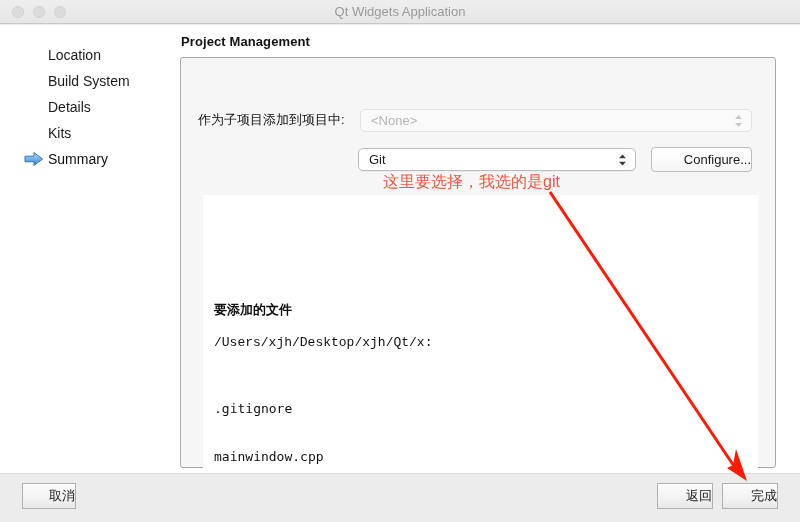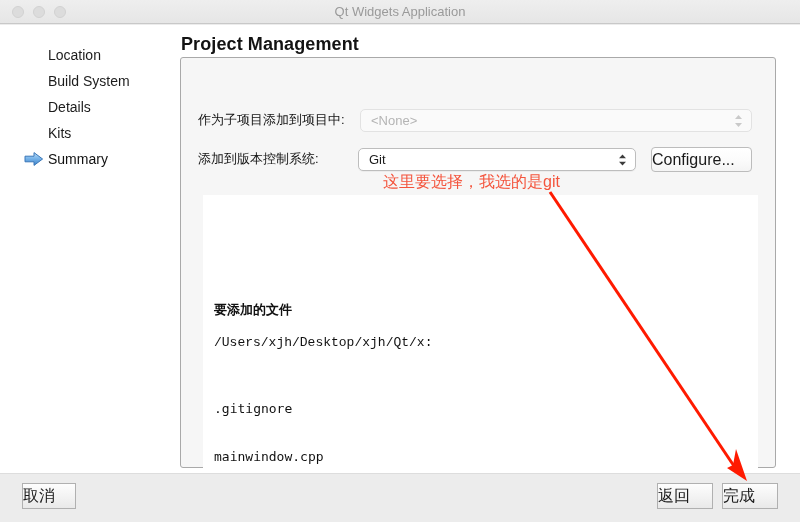--- a/index.html
+++ b/index.html
@@ -80,21 +80,21 @@
   .side-arrow {
     position: absolute;
     left: 24px;
     width: 20px; height: 16px;
   }
 
   
   .page-title {
     position: absolute;
     left: 181px; top: 9px;
-    font-size: 18px;
+    font-size: 13px;
     font-weight: bold;
     color: #131313;
     letter-spacing: 0.1px;
   }
   .groupbox {
     position: absolute;
     left: 180px; top: 32px;
     width: 596px; height: 411px;
     border: 1px solid #a9a9a9;
     border-radius: 3px;
@@ -140,23 +140,23 @@
     right: 8px; top: 3px;
     width: 9px; height: 16px;
   }
 
   .btn {
     position: absolute;
     box-sizing: border-box;
     border: 1px solid #bcbcbc;
     border-radius: 4px;
     background: linear-gradient(to bottom, #ffffff 0%, #fbfbfb 55%, #f4f4f4 100%);
-    font-size: 16px;
+    font-size: 13px;
     color: #1a1a1a;
-    text-align: left;
+    text-align: right;
     cursor: default;
   }
   .btn.configure {
     left: 651px; top: 122px; width: 101px; height: 25px; line-height: 23px;
   }
 
   .annotation {
     position: absolute;
     left: 383px; top: 147px;
     font-size: 16px;
@@ -265,21 +265,20 @@
     <div class="combo disabled">
       <span>&lt;None&gt;</span>
       <span class="chev">
         <svg width="9" height="16" viewBox="0 0 9 16">
           <path d="M4.5 2 L8 6 L1 6 Z" fill="#c9c9c9"></path>
           <path d="M4.5 14 L8 10 L1 10 Z" fill="#c9c9c9"></path>
         </svg>
       </span>
     </div>
 
-    <div class="form-label l2">添加到版本控制系统:</div>
     <div class="combo vcs">
       <span>Git</span>
       <span class="chev">
         <svg width="9" height="16" viewBox="0 0 9 16">
           <path d="M4.5 2.5 L8 6.2 L1 6.2 Z" fill="#3c3c3c"></path>
           <path d="M4.5 13.5 L8 9.8 L1 9.8 Z" fill="#3c3c3c"></path>
         </svg>
       </span>
     </div>
     <div class="btn configure">Configure...</div>

